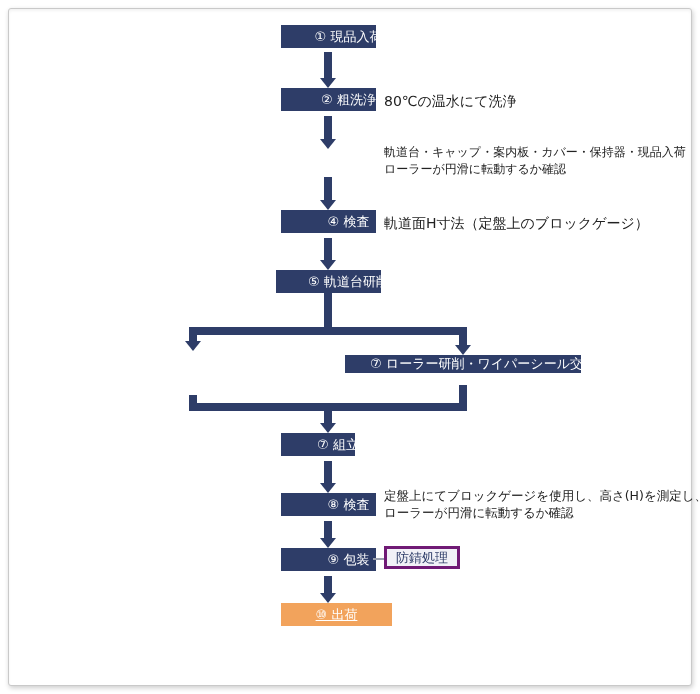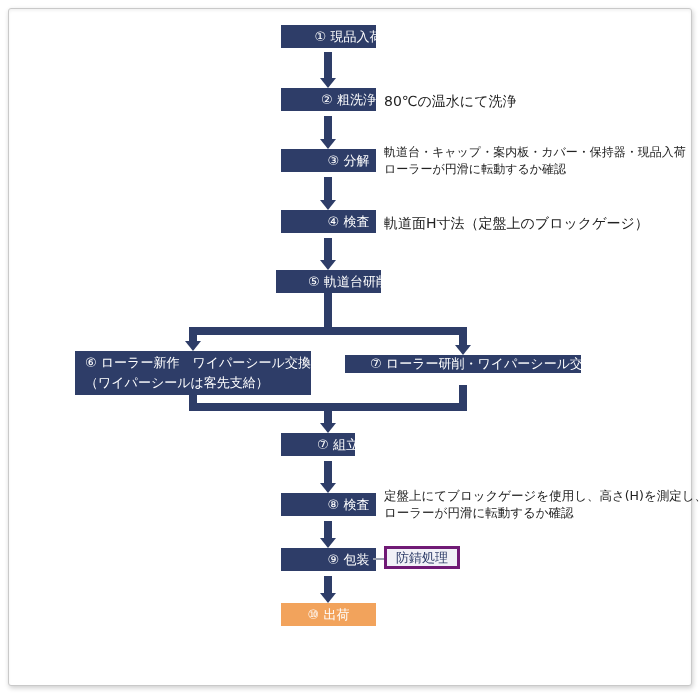--- a/index.html
+++ b/index.html
@@ -84,44 +84,39 @@
 
   <div class="box navy" style="left:281px; top:25px; width:95px; height:23px;">① 現品入荷</div>
 
   <div class="arrow-down" style="left:324px; top:52px; height:26px;"></div>
 
   <div class="box navy" style="left:281px; top:88px; width:95px; height:23px;">② 粗洗浄</div>
   <div class="note" style="left:384px; top:92px;">80℃の温水にて洗浄</div>
 
   <div class="arrow-down" style="left:324px; top:116px; height:23px;"></div>
 
-  <div class="box navy" style="left:281px; top:149px; width:95px; height:23px;">③ 分解</div>
   <div class="note small" style="left:384px; top:144px;">
     <div>軌道台・キャップ・案内板・カバー・保持器・現品入荷</div>
     <div>ローラーが円滑に転動するか確認</div>
   </div>
 
   <div class="arrow-down" style="left:324px; top:177px; height:23px;"></div>
 
   <div class="box navy" style="left:281px; top:210px; width:95px; height:23px;">④ 検査</div>
   <div class="note" style="left:384px; top:214px;">軌道面H寸法（定盤上のブロックゲージ）</div>
 
   <div class="arrow-down" style="left:324px; top:238px; height:22px;"></div>
 
   <div class="box navy" style="left:276px; top:270px; width:105px; height:23px;">⑤ 軌道台研削</div>
 
   <div class="stem" style="left:324px; top:293px; width:8px; height:42px;"></div>
   <div class="stem" style="left:189px; top:327px; width:278px; height:8px;"></div>
   <div class="arrow-down" style="left:189px; top:335px; height:6px;"></div>
   <div class="arrow-down" style="left:459px; top:335px; height:10px;"></div>
 
-  <div class="box navy branch-left" style="left:75px; top:351px; width:236px; height:44px;">
-    <div>⑥ ローラー新作　ワイパーシール交換</div>
-    <div>（ワイパーシールは客先支給）</div>
-  </div>
   <div class="box navy" style="left:345px; top:355px; width:236px; height:18px;">⑦ ローラー研削・ワイパーシール交換</div>
 
   <div class="stem" style="left:189px; top:395px; width:8px; height:16px;"></div>
   <div class="stem" style="left:459px; top:385px; width:8px; height:26px;"></div>
   <div class="stem" style="left:189px; top:403px; width:278px; height:8px;"></div>
   <div class="arrow-down" style="left:324px; top:403px; height:20px;"></div>
 
   <div class="box navy" style="left:281px; top:433px; width:74px; height:23px;">⑦ 組立</div>
 
   <div class="arrow-down" style="left:324px; top:461px; height:22px;"></div>
@@ -133,14 +128,14 @@
   </div>
 
   <div class="arrow-down" style="left:324px; top:521px; height:17px;"></div>
 
   <div class="box navy" style="left:281px; top:548px; width:95px; height:23px;">⑨ 包装</div>
   <div class="sideline" style="left:373px; top:558px; width:12px;"></div>
   <div class="sidebox" style="left:384px; top:546px; width:76px; height:23px;">防錆処理</div>
 
   <div class="arrow-down" style="left:324px; top:576px; height:17px;"></div>
 
-  <div class="box orange" style="left:281px; top:603px; width:95px; height:23px;">⑩ 出荷</div>
+  <div class="box orange" style="left:281px; top:603px; width:111px; height:23px;text-decoration:underline;">⑩ 出荷</div>
 </div>
 
 </body></html>

